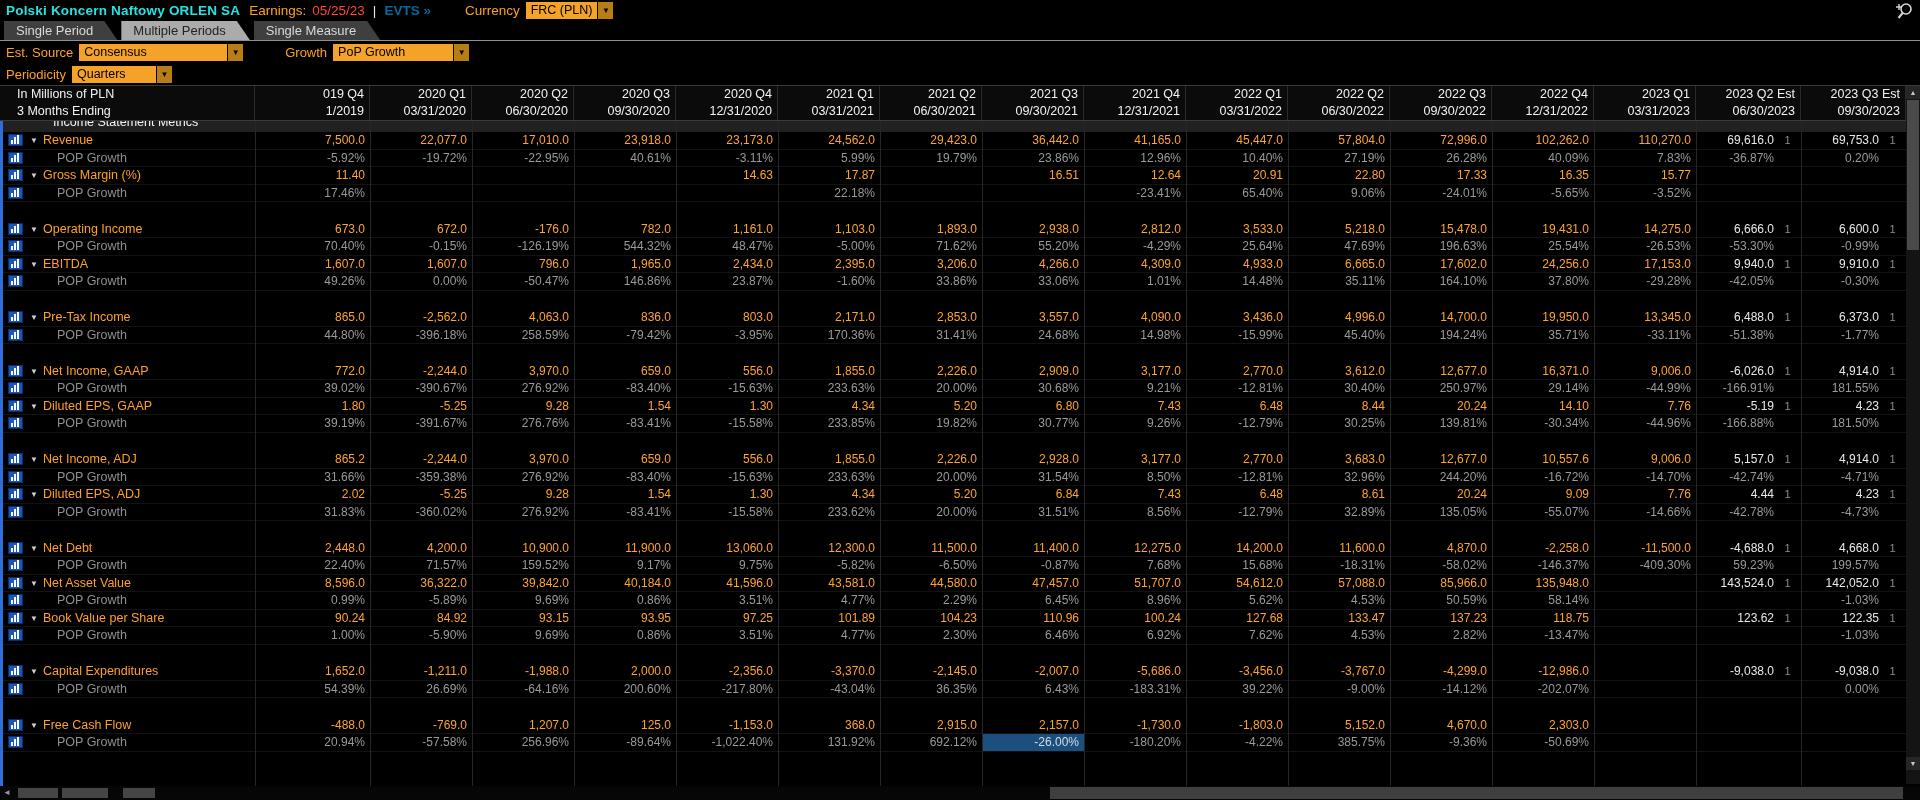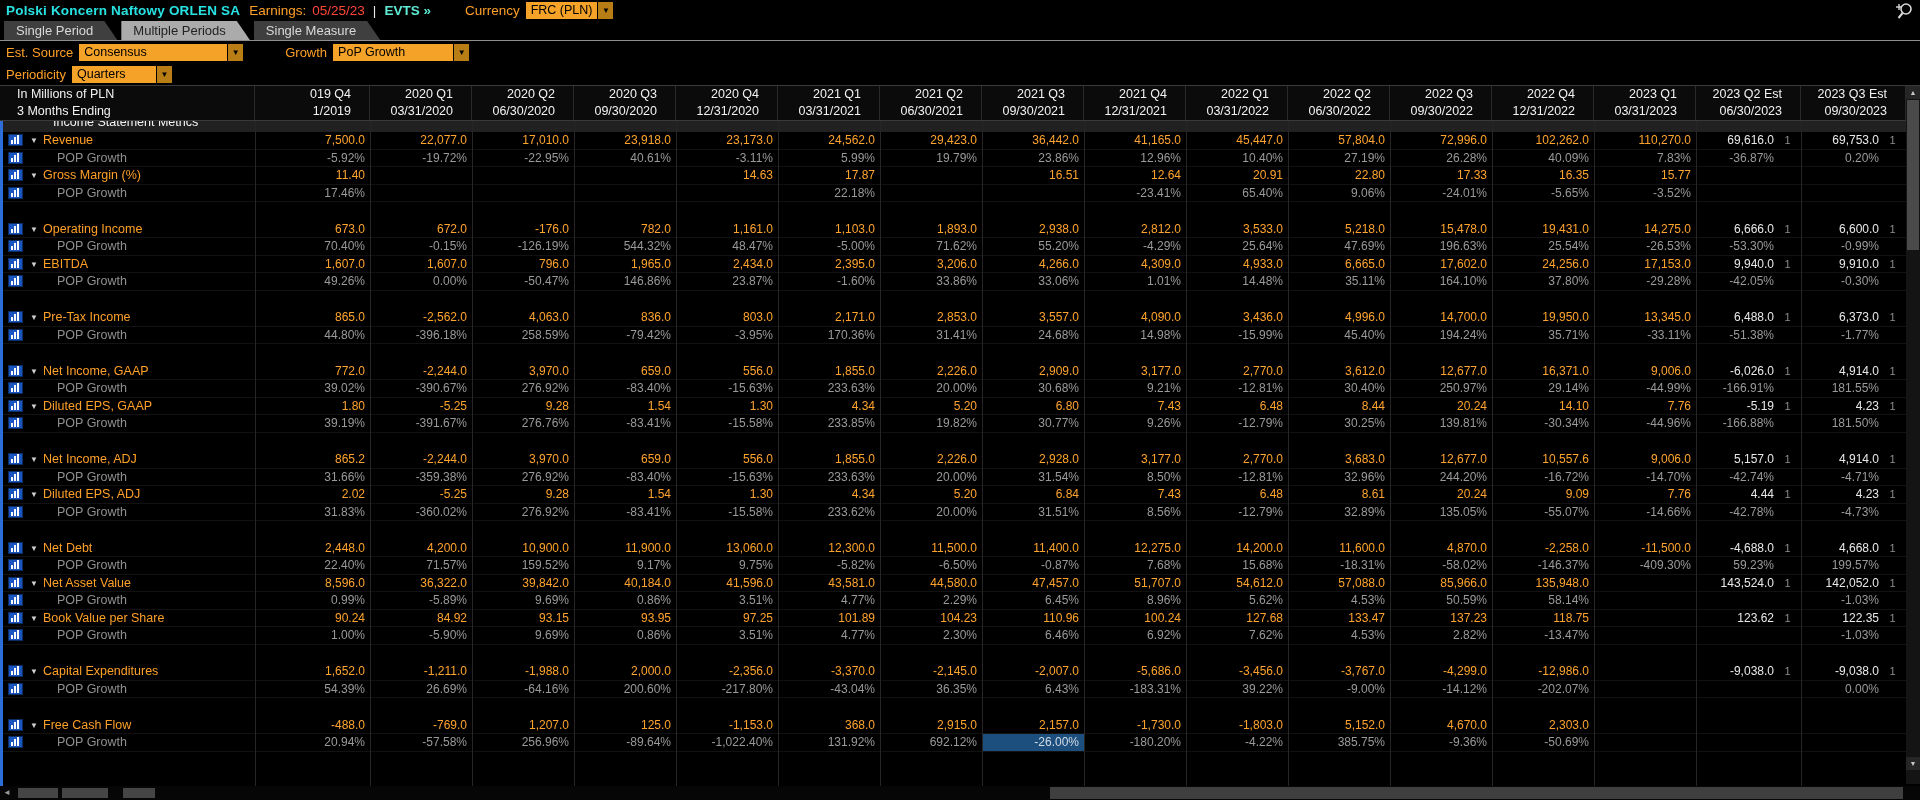--- a/index.html
+++ b/index.html
@@ -6,21 +6,21 @@
   body{width:1920px;height:800px;overflow:hidden;position:relative;
        font-family:"Liberation Sans",sans-serif;color:#ddd;-webkit-font-smoothing:antialiased;}
   *{box-sizing:border-box;}
 
   
   .topbar{height:20px;display:flex;align-items:center;padding-left:6px;font-size:13.5px;white-space:nowrap;}
   .co-name{color:#28e2e2;font-weight:bold;letter-spacing:.2px;}
   .lbl-amber{color:#ffa028;margin-left:9px;}
   .earn-date{color:#ff4636;margin-left:6px;}
   .sep-white{color:#e8e8e8;margin-left:8px;}
-  .evts{color:#5eead4;margin-left:8px;font-weight:bold;}
+  .evts{color:#0369a1;margin-left:8px;font-weight:bold;}
   .currency-lbl{color:#ffa028;margin-left:34px;}
   .dd{display:inline-flex;margin-left:6px;height:17px;}
   .dd .dd-val{background:#f5a229;color:#000;font-size:12.5px;line-height:17px;padding:0 5px;}
   .dd .dd-btn{background:#b97d15;color:#000;width:15px;margin-left:1px;font-size:8px;text-align:center;line-height:17px;cursor:pointer;}
   .zoom-ico{position:absolute;right:6px;top:2px;}
 
   
   .tabs{height:21px;display:flex;align-items:flex-end;border-bottom:1px solid #8f8f8f;padding-left:4px;}
   .tab{height:19px;line-height:19px;font-size:13px;padding:0 24px 0 12px;margin-right:4px;
        background:#3f3f3f;color:#d9d9d9;cursor:pointer;
@@ -35,21 +35,21 @@
   .dd-med .dd-val{width:120px;}
   .dd-sm .dd-val{width:84px;}
 
   
   .thead{border-top:1px solid #3a3a3a;border-bottom:1px solid #3a3a3a;background:#0b0b0b;}
   .h-row{display:flex;height:17px;line-height:17px;font-size:12.5px;color:#f2f2f2;}
   .h-left{width:255px;padding-left:17px;border-right:1px solid #2a2a2a;}
   .h-c0{width:115px;}
   .h-cq{width:102px;}
   .h-ce{width:105px;}
-  .h-c0,.h-cq,.h-ce{text-align:right;padding-right:18px;border-right:1px solid #2a2a2a;overflow:hidden;}
+  .h-c0,.h-cq,.h-ce{text-align:right;padding-right:5px;border-right:1px solid #2a2a2a;overflow:hidden;}
 
   
   .tbody{position:relative;height:666px;overflow:hidden;}
   .vline{position:absolute;top:0;bottom:0;width:1px;background:#262626;pointer-events:none;}
   .blue-strip{position:absolute;left:0;top:0;bottom:0;width:3px;background:#2e6ed8;}
   .row{display:flex;height:17.5px;line-height:17.5px;font-size:12px;border-bottom:1px solid #121212;}
   .c-icon{width:30px;display:flex;align-items:center;justify-content:center;}
   .c-label{width:225px;overflow:hidden;white-space:nowrap;}
   .c0{width:115px;}
   .cq{width:102px;}

